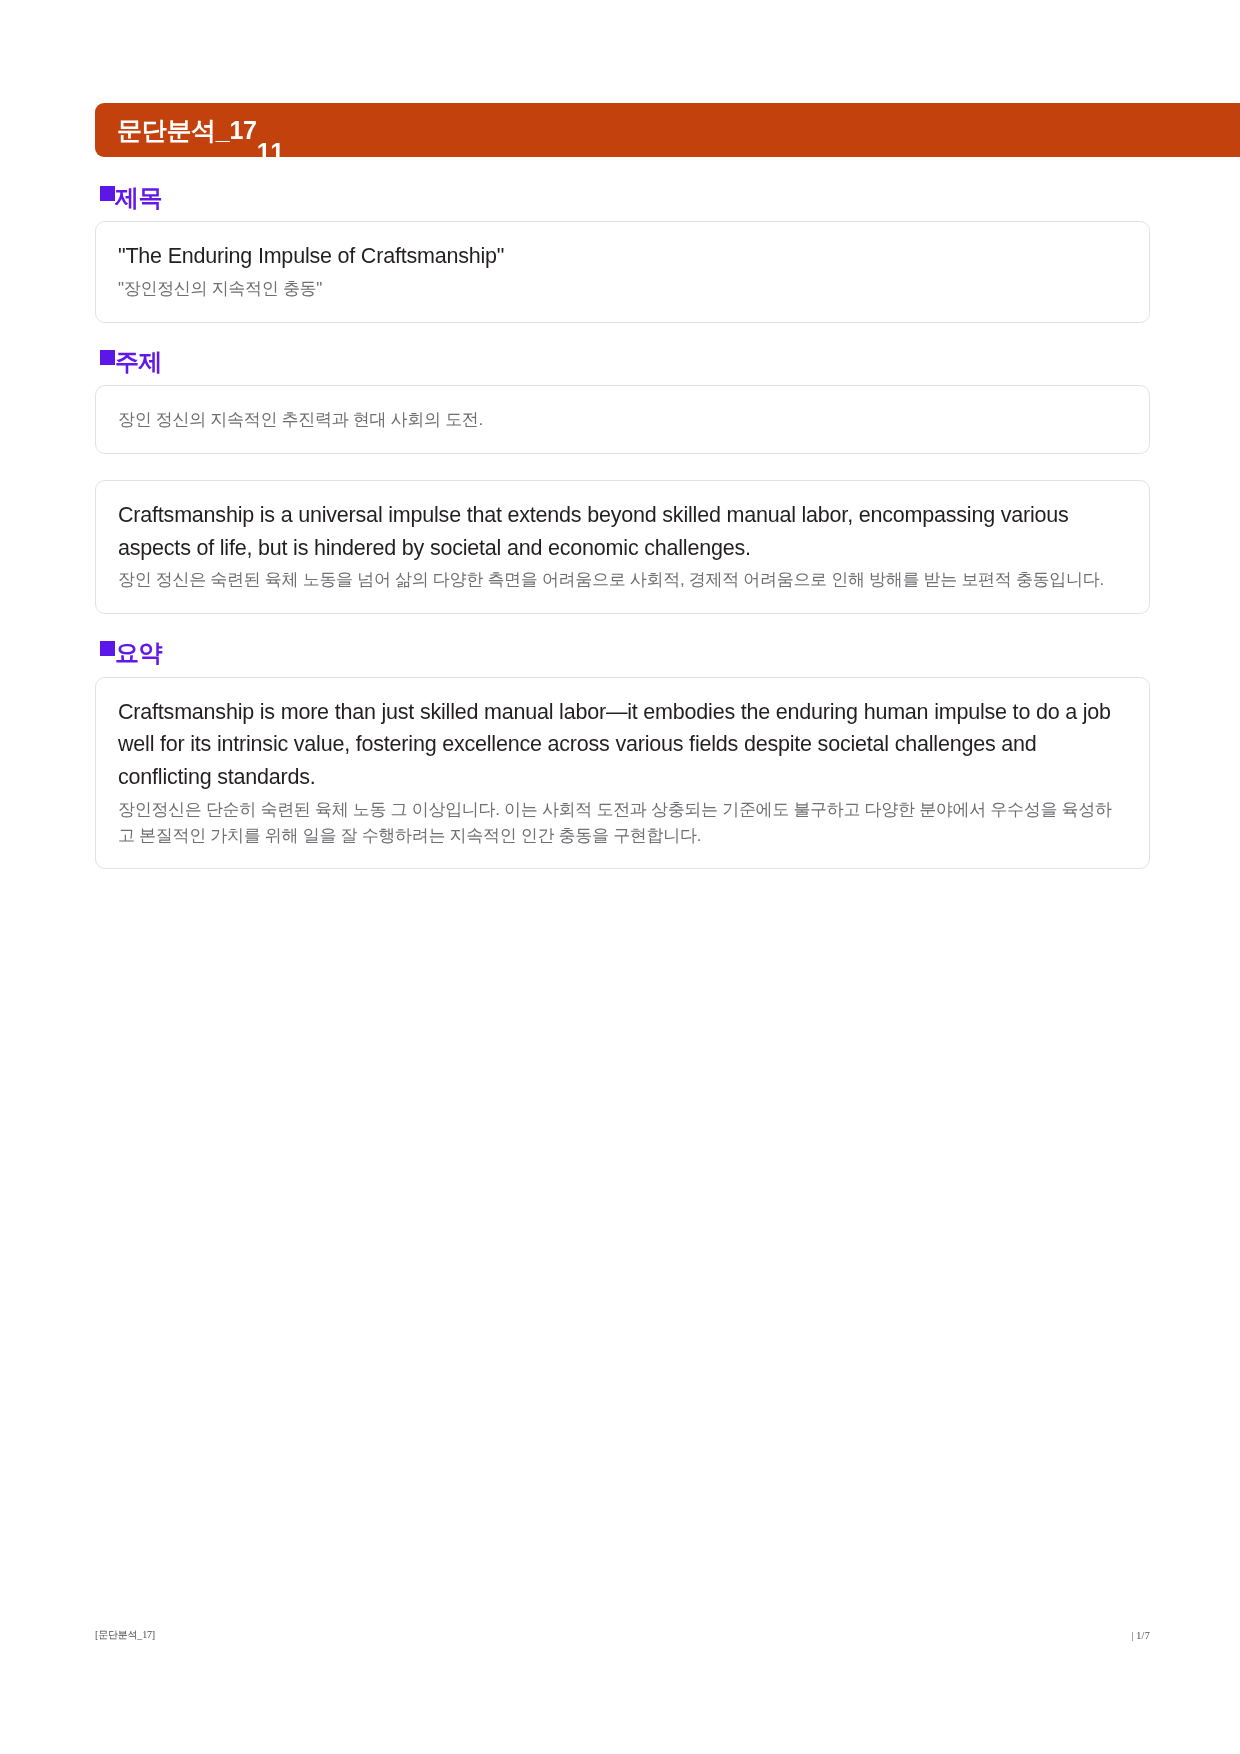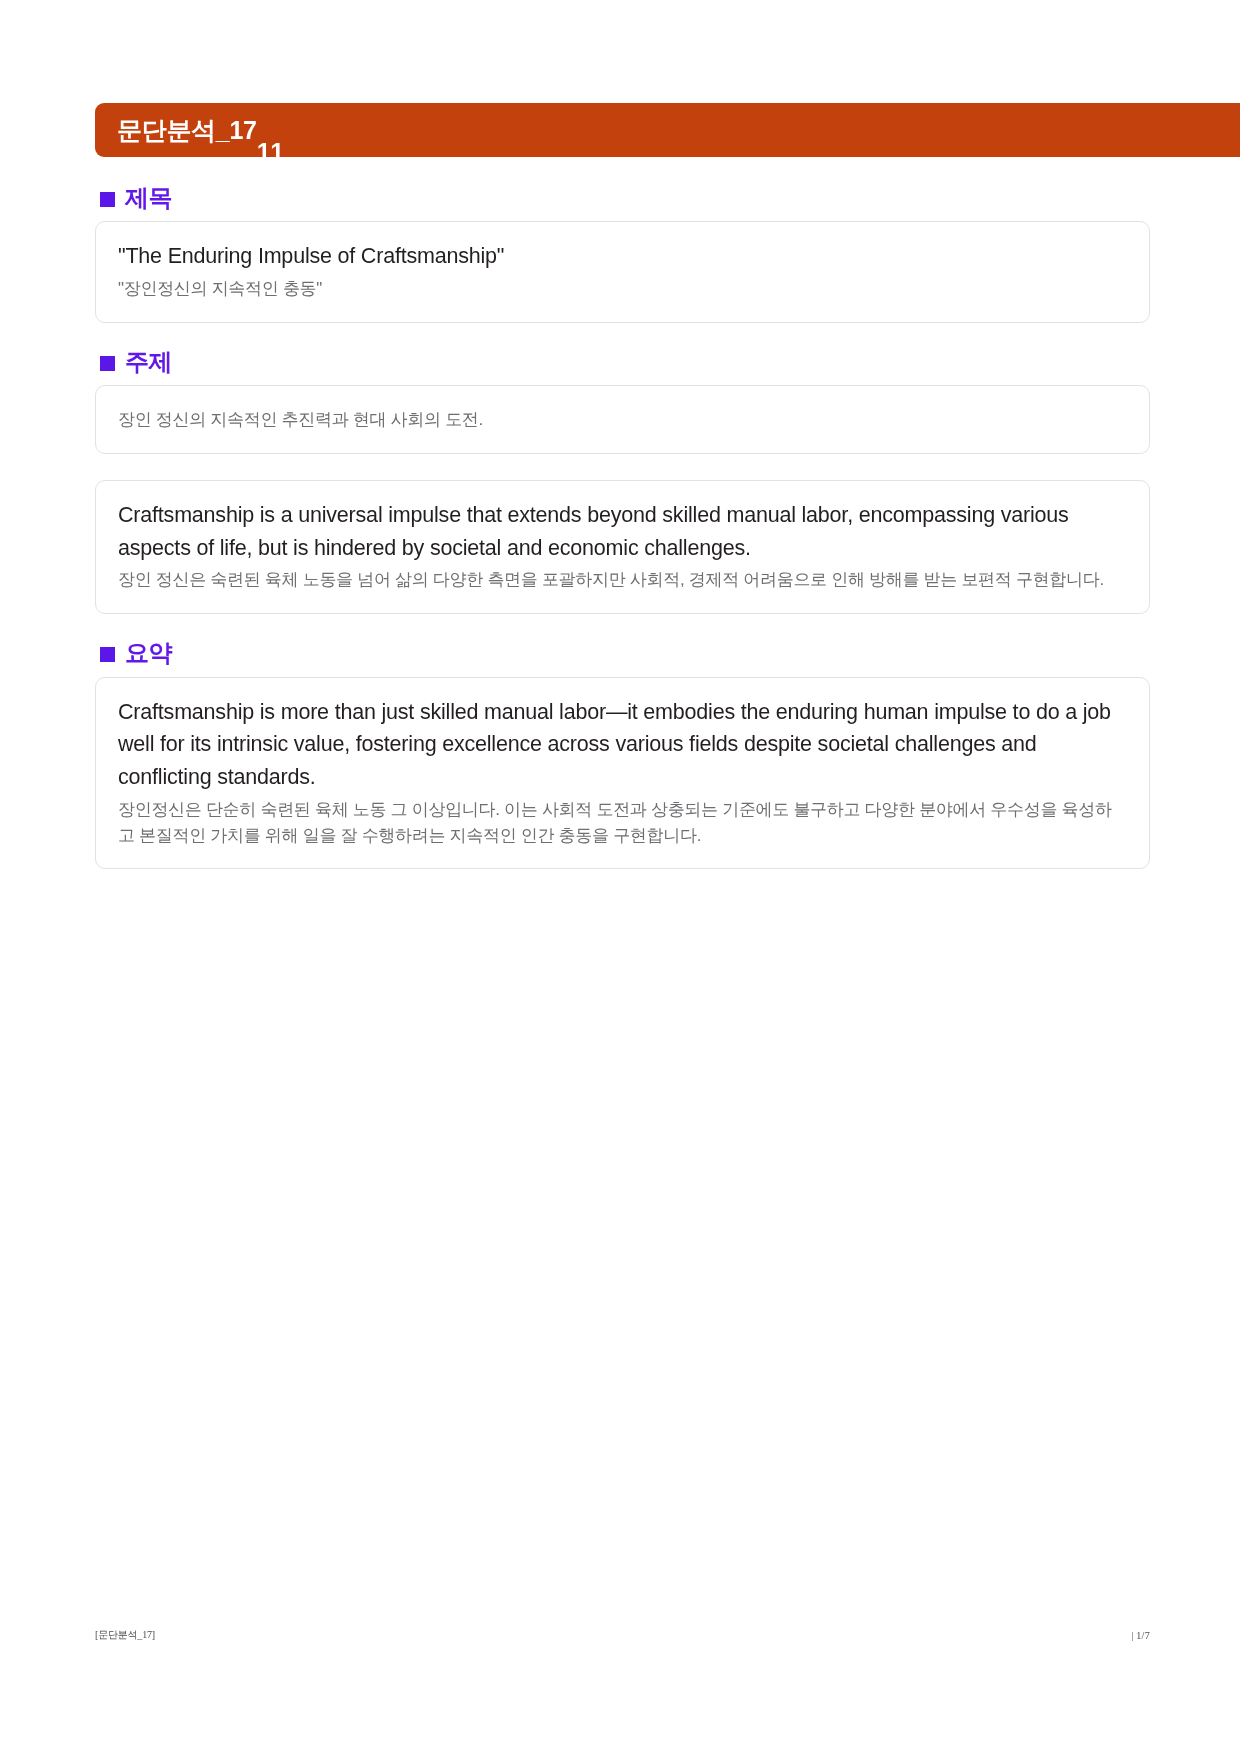--- a/index.html
+++ b/index.html
@@ -58,22 +58,21 @@
   .content {
     position: absolute;
     left: 95px;
     top: 185px;
     width: 1055px;
   }
 
   
   .section-label {
     display: flex;
-    align-items: center;
-    gap: 10px;
+    align-items: flex-start;
     margin: 0 0 10px 5px;
   }
   .section-label .bullet {
     width: 15px;
     height: 15px;
     background: #5a17e8;
     display: inline-block;
     flex: 0 0 auto;
     position: relative;
     top: 1px;
@@ -158,21 +157,21 @@
         <span class="label-text">주제</span>
       </div>
       <div class="card">
         <p class="line-ko">장인 정신의 지속적인 추진력과 현대 사회의 도전.</p>
       </div>
     </div>
 
     <div class="section">
       <div class="card">
         <p class="line-en">Craftsmanship is a universal impulse that extends beyond skilled manual labor, encompassing various aspects of life, but is hindered by societal and economic challenges.</p>
-        <p class="line-ko">장인 정신은 숙련된 육체 노동을 넘어 삶의 다양한 측면을 포괄하지만 사회적, 경제적 어려움으로 인해 방해를 받는 보편적 구현합니다.</p>
+        <p class="line-ko">장인 정신은 숙련된 육체 노동을 넘어 삶의 다양한 측면을 어려움으로 사회적, 경제적 어려움으로 인해 방해를 받는 보편적 충동입니다.</p>
       </div>
     </div>
 
     <div class="section">
       <div class="section-label">
         <span class="bullet"></span>
         <span class="label-text">요약</span>
       </div>
       <div class="card">
         <p class="line-en">Craftsmanship is more than just skilled manual labor—it embodies the enduring human impulse to do a job well for its intrinsic value, fostering excellence across various fields despite societal challenges and conflicting standards.</p>

